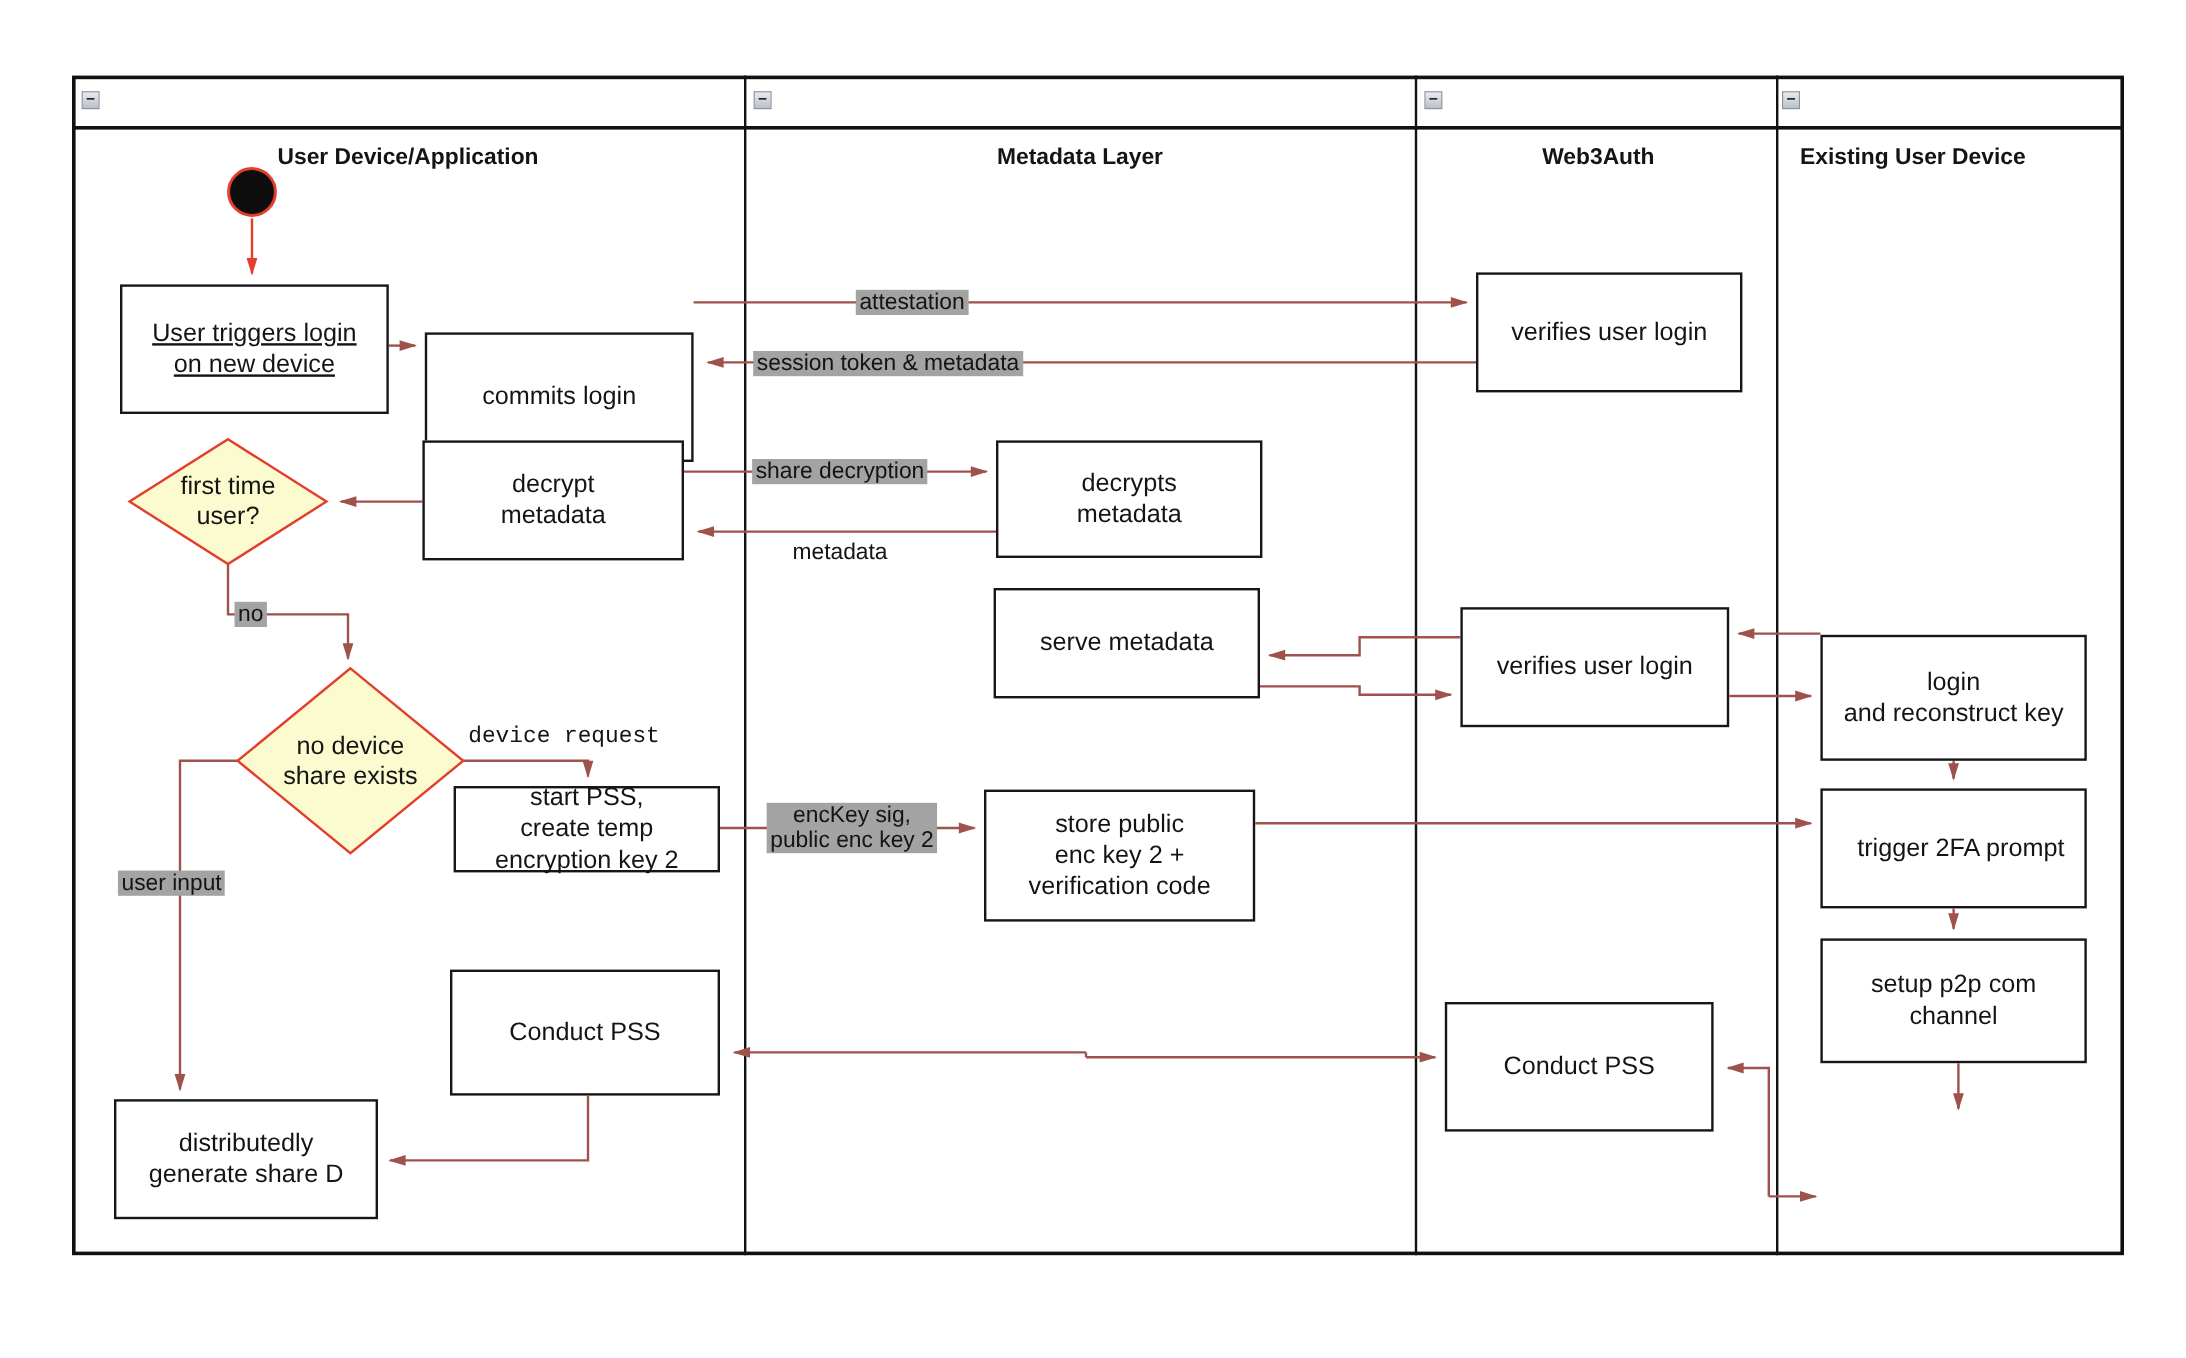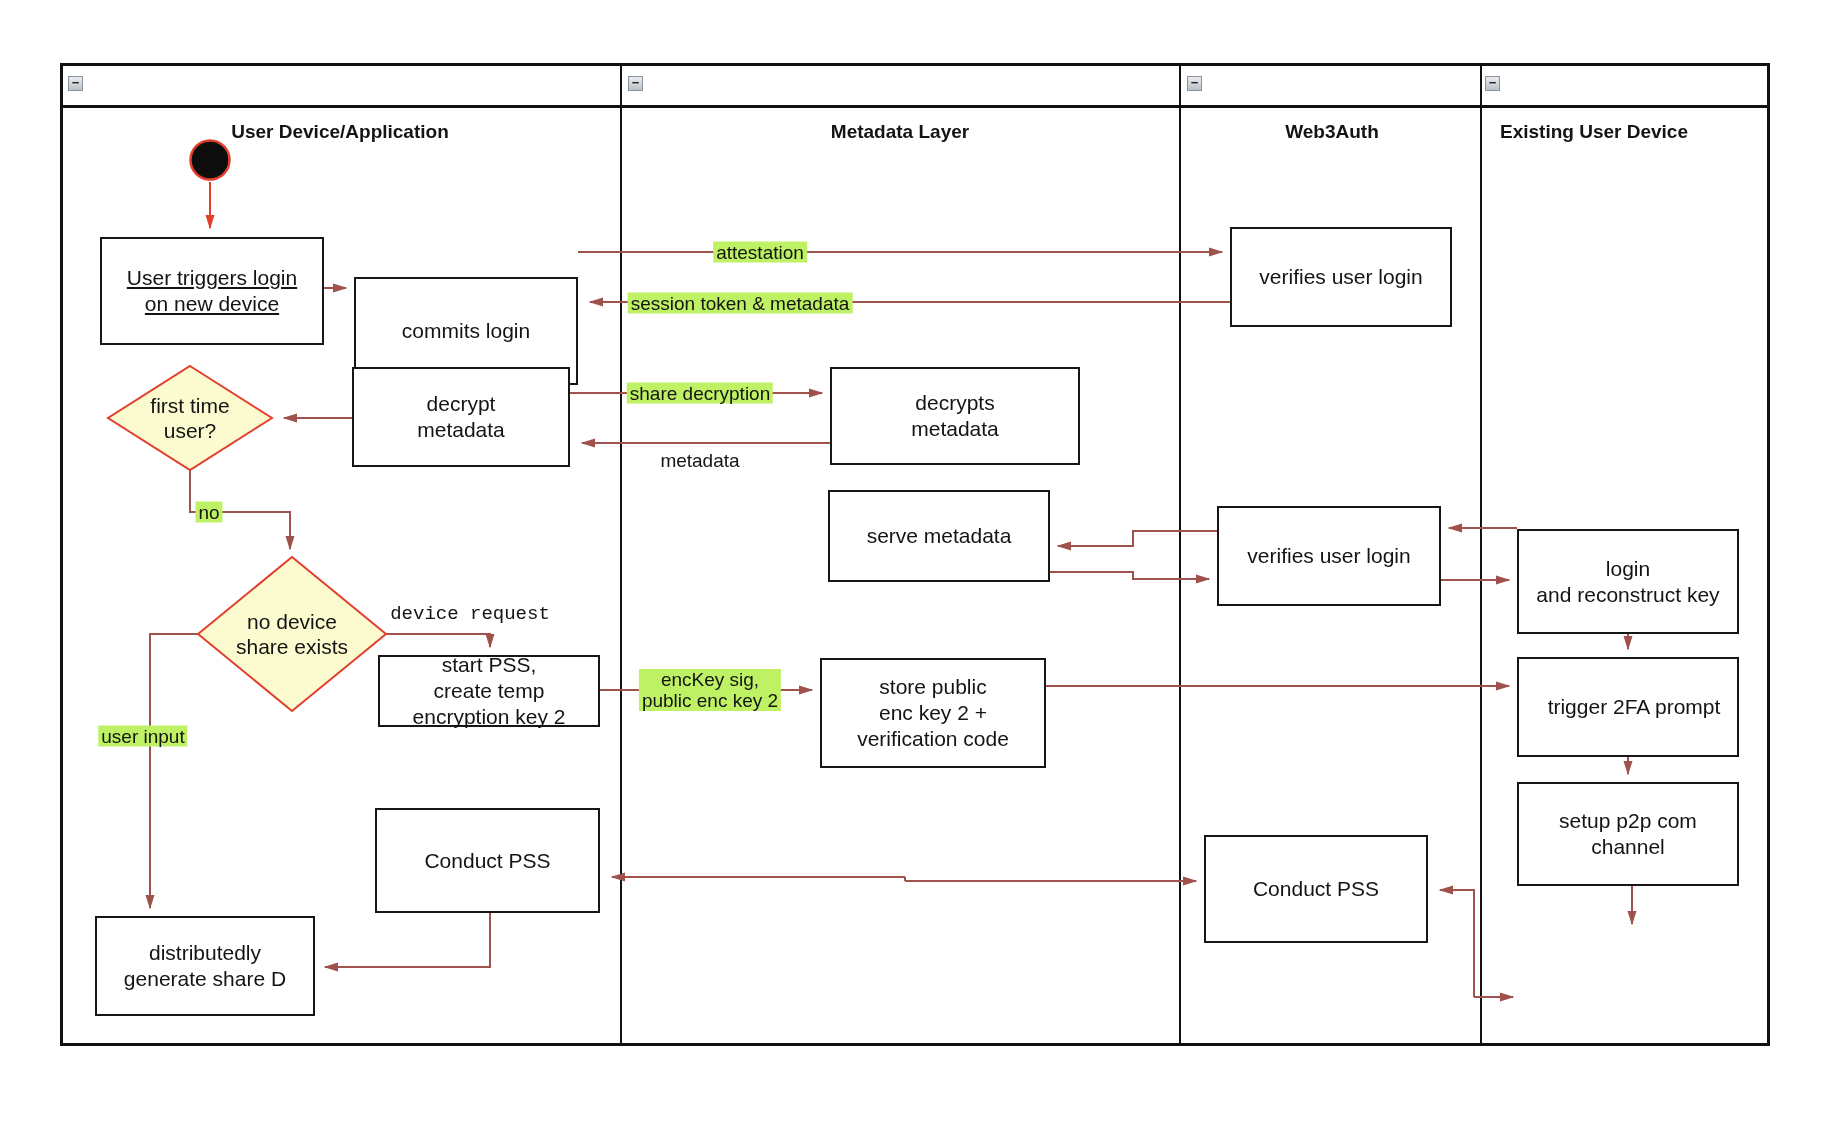--- a/index.html
+++ b/index.html
@@ -23,21 +23,21 @@
                 font-weight:bold;cursor:pointer;}
   
   svg.edges{position:absolute;left:0;top:0;z-index:2;}
   
   .node{position:absolute;background:#fff;border:2px solid var(--nborder);
         box-sizing:border-box;display:flex;align-items:center;justify-content:center;
         text-align:center;font-size:21px;line-height:26px;white-space:pre-line;z-index:3;}
   .dlabel{position:absolute;display:flex;align-items:center;justify-content:center;
           text-align:center;font-size:21px;line-height:25px;white-space:pre-line;z-index:3;}
   
-  .elabel{position:absolute;transform:translate(-50%,-50%);background:#bef264;
+  .elabel{position:absolute;transform:translate(-50%,-50%);background:#a3a3a3;
           padding:0 3px;font-size:19px;line-height:21px;white-space:pre-line;
           text-align:center;z-index:4;}
   .elabel.nobg{background:transparent;}
 </style>
 </head>
 <body>
 
 <div id="stage">
 
   <div class="frame"></div>
@@ -122,21 +122,21 @@
 
     <polygon points="190,366 272,418 190,470 108,418" fill="#FBFBCF" stroke="#E33E2B" stroke-width="2"></polygon>
     <polygon points="292,557 386,634 292,711 198,634" fill="#FBFBCF" stroke="#E33E2B" stroke-width="2"></polygon>
   </svg>
 
   <div class="node" style="left:100px;top:237px;width:224px;height:108px;text-decoration:underline;">User triggers login
 on new device</div>
   <div class="node" style="left:354px;top:237px;width:224px;height:108px;margin-top:40px;">commits login</div>
   <div class="node" style="left:352px;top:367px;width:218px;height:100px;">decrypt
 metadata</div>
-  <div class="node" style="left:830px;top:367px;width:250px;height:98px;">decrypts
+  <div class="node" style="left:830px;top:367px;width:222px;height:98px;">decrypts
 metadata</div>
   <div class="node" style="left:828px;top:490px;width:222px;height:92px;">serve metadata</div>
   <div class="node" style="left:1230px;top:227px;width:222px;height:100px;">verifies user login</div>
   <div class="node" style="left:1217px;top:506px;width:224px;height:100px;">verifies user login</div>
   <div class="node" style="left:1517px;top:529px;width:222px;height:105px;">login
 and reconstruct key</div>
   <div class="node" style="left:1517px;top:657px;width:222px;height:100px;padding-left:12px;">trigger 2FA prompt</div>
   <div class="node" style="left:1517px;top:782px;width:222px;height:104px;">setup p2p com
 channel</div>
   <div class="node" style="left:378px;top:655px;width:222px;height:72px;">start PSS,

